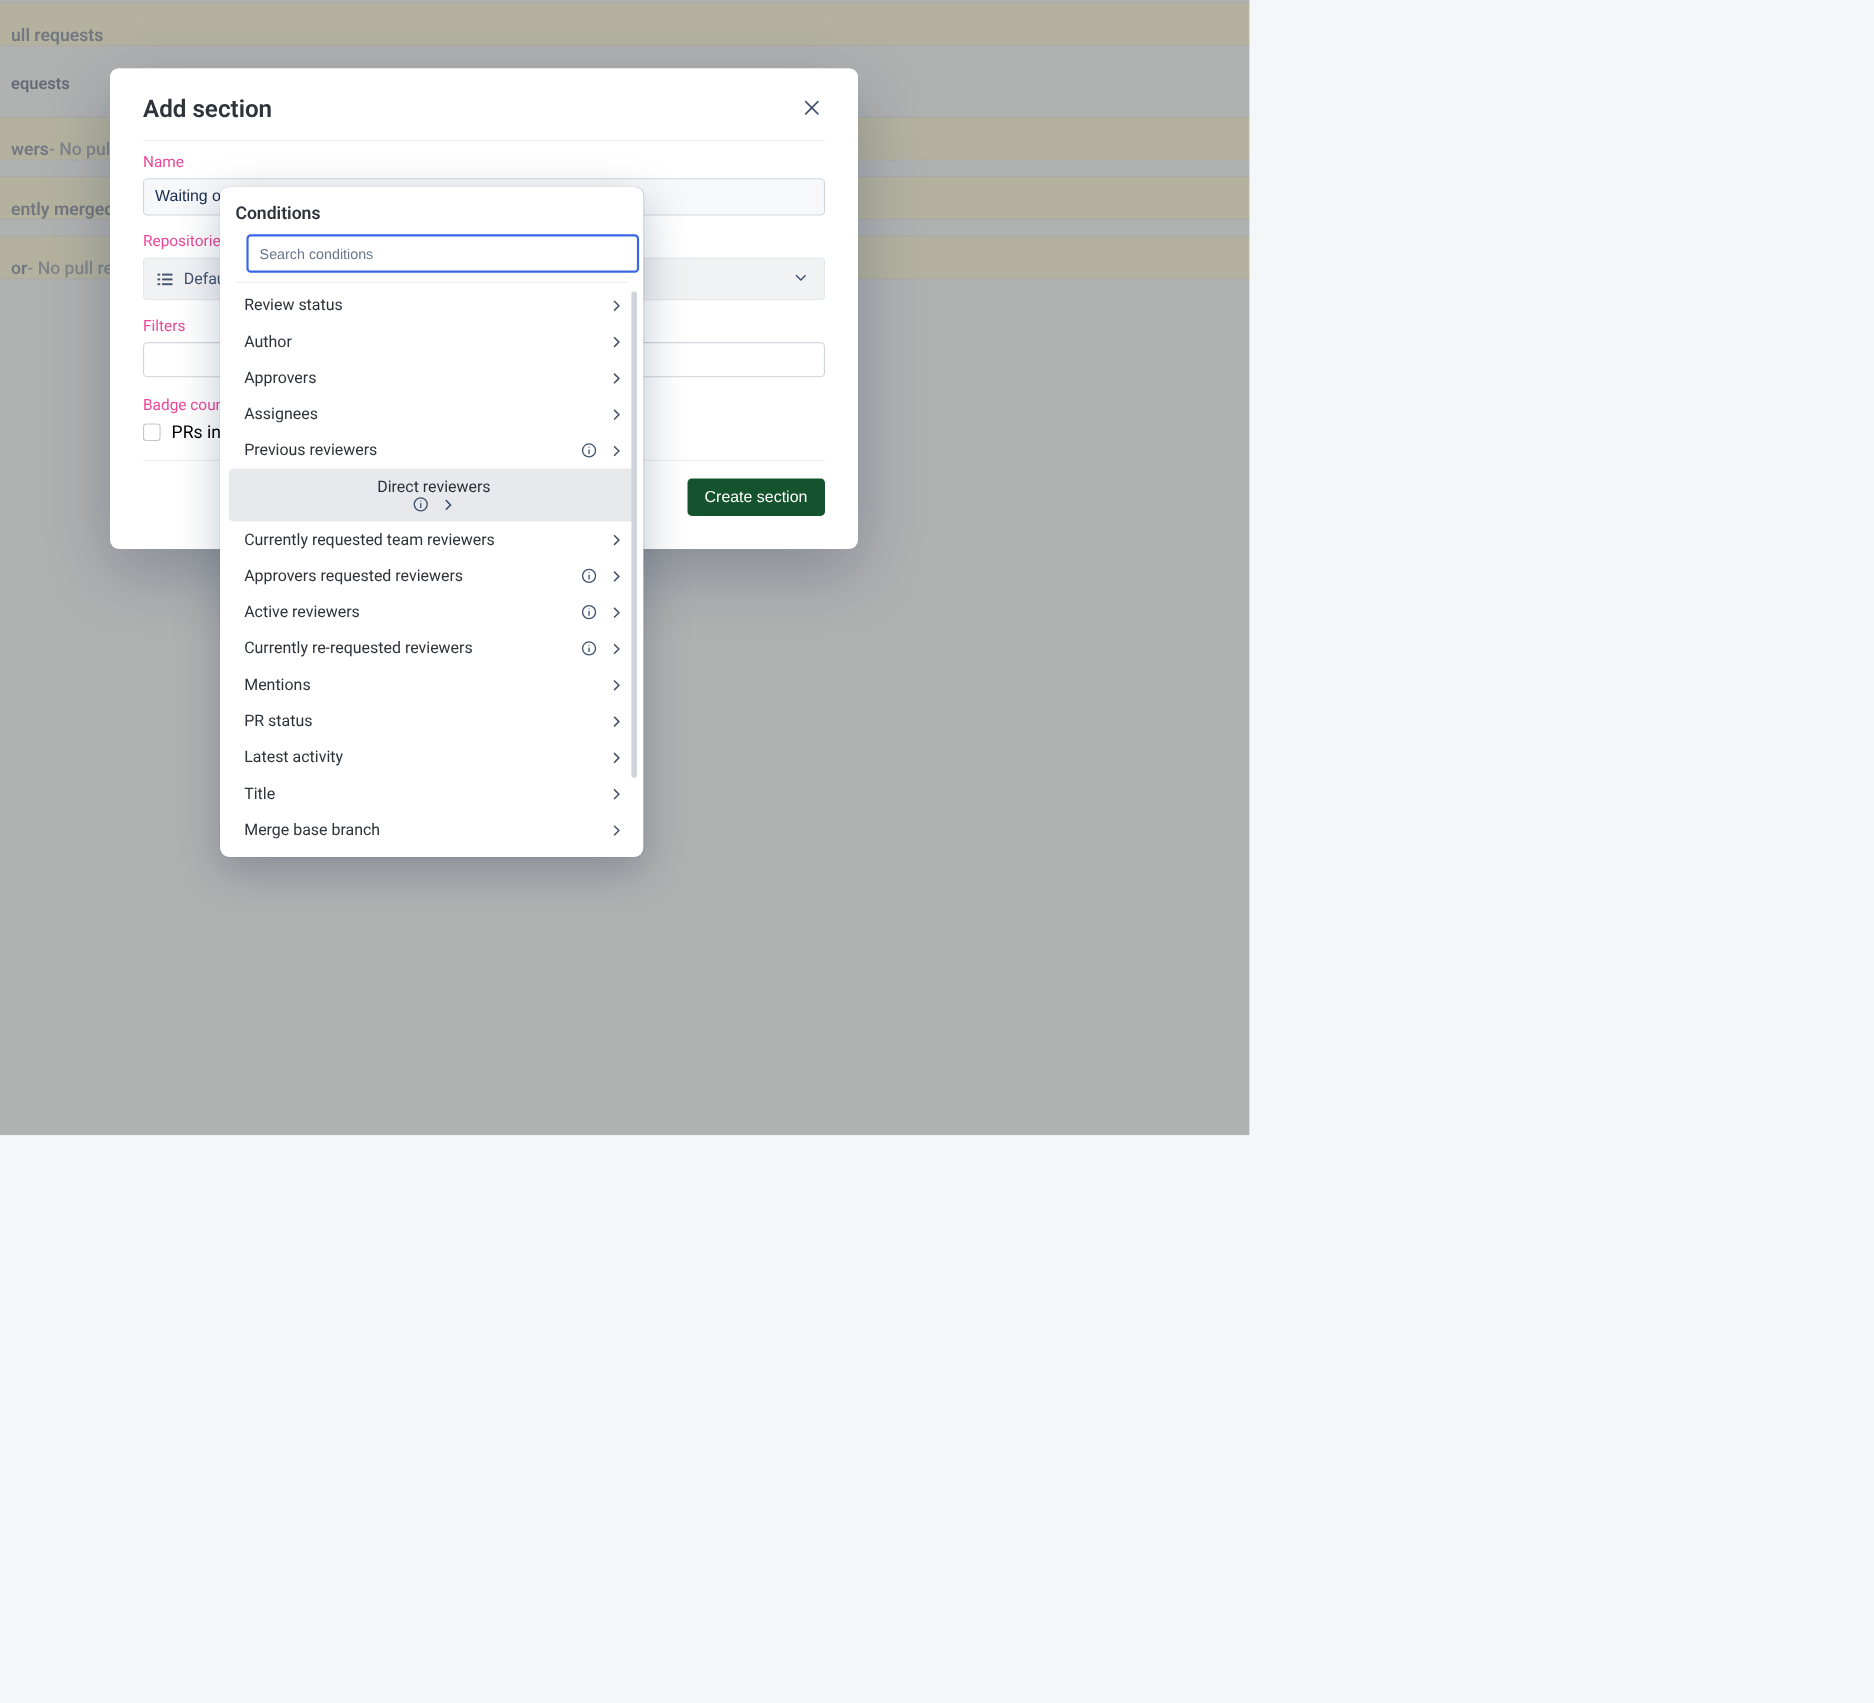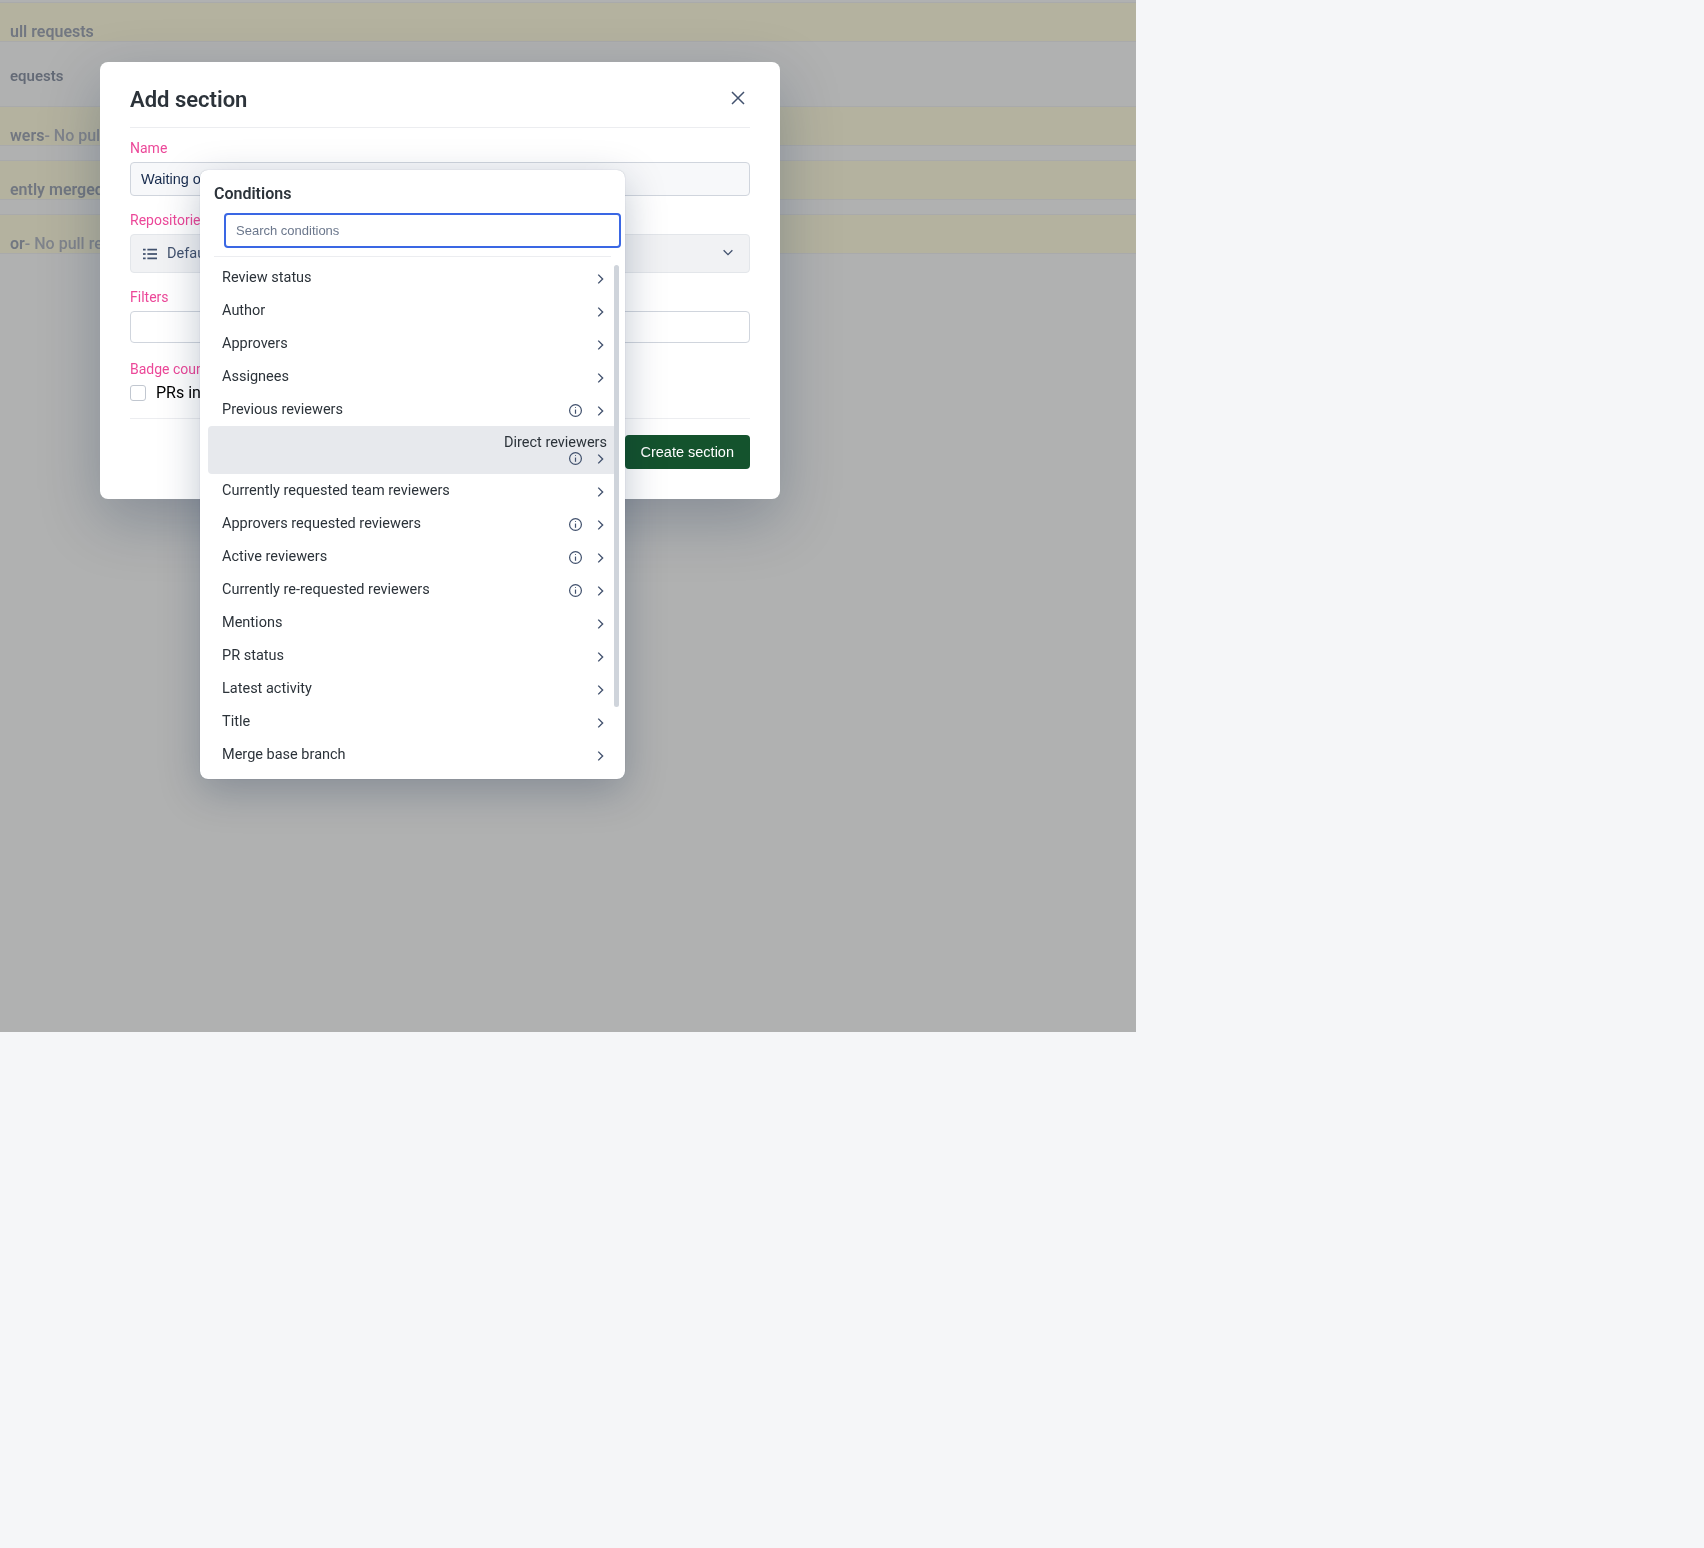--- a/index.html
+++ b/index.html
@@ -143,21 +143,21 @@
       font-size:14.5px;
       font-weight:500;
       cursor:pointer;
     }
 
     
     .conditions-panel {
       position: absolute;
       left: 200px;
       top: 170px;
-      width: 425px;
+      width: 385px;
       background: #fff;
       border-radius: 8px;
       box-shadow: 0 12px 40px rgba(9,30,66,0.25), 0 0 1px rgba(9,30,66,0.3);
       z-index: 3;
       padding: 14px 0 8px 0;
     }
     .conditions-title {
       font-size: 16px;
       font-weight: 600;
       color:#2c333a;
@@ -178,21 +178,21 @@
       margin: 0 14px 4px 14px;
     }
     .cond-list {
       position: relative;
     }
     .cond-scrollbar {
       position:absolute; right:6px; top:4px; bottom:64px;
       width:5px; background:#cfd4db; border-radius:3px;
     }
     .cond-item {
-      display:flex; align-items:flex-end; justify-content:space-between;
+      display:flex; align-items:center; justify-content:space-between;
       padding: 8px 18px 8px 22px;
       font-size: 14.5px;
       color:#2c333a;
       cursor:pointer;
     }
     .cond-item.selected {
       background:#e7e9ed;
       margin: 0 8px;
       border-radius:4px;
       padding-left:14px; padding-right:10px;flex-direction:column;

